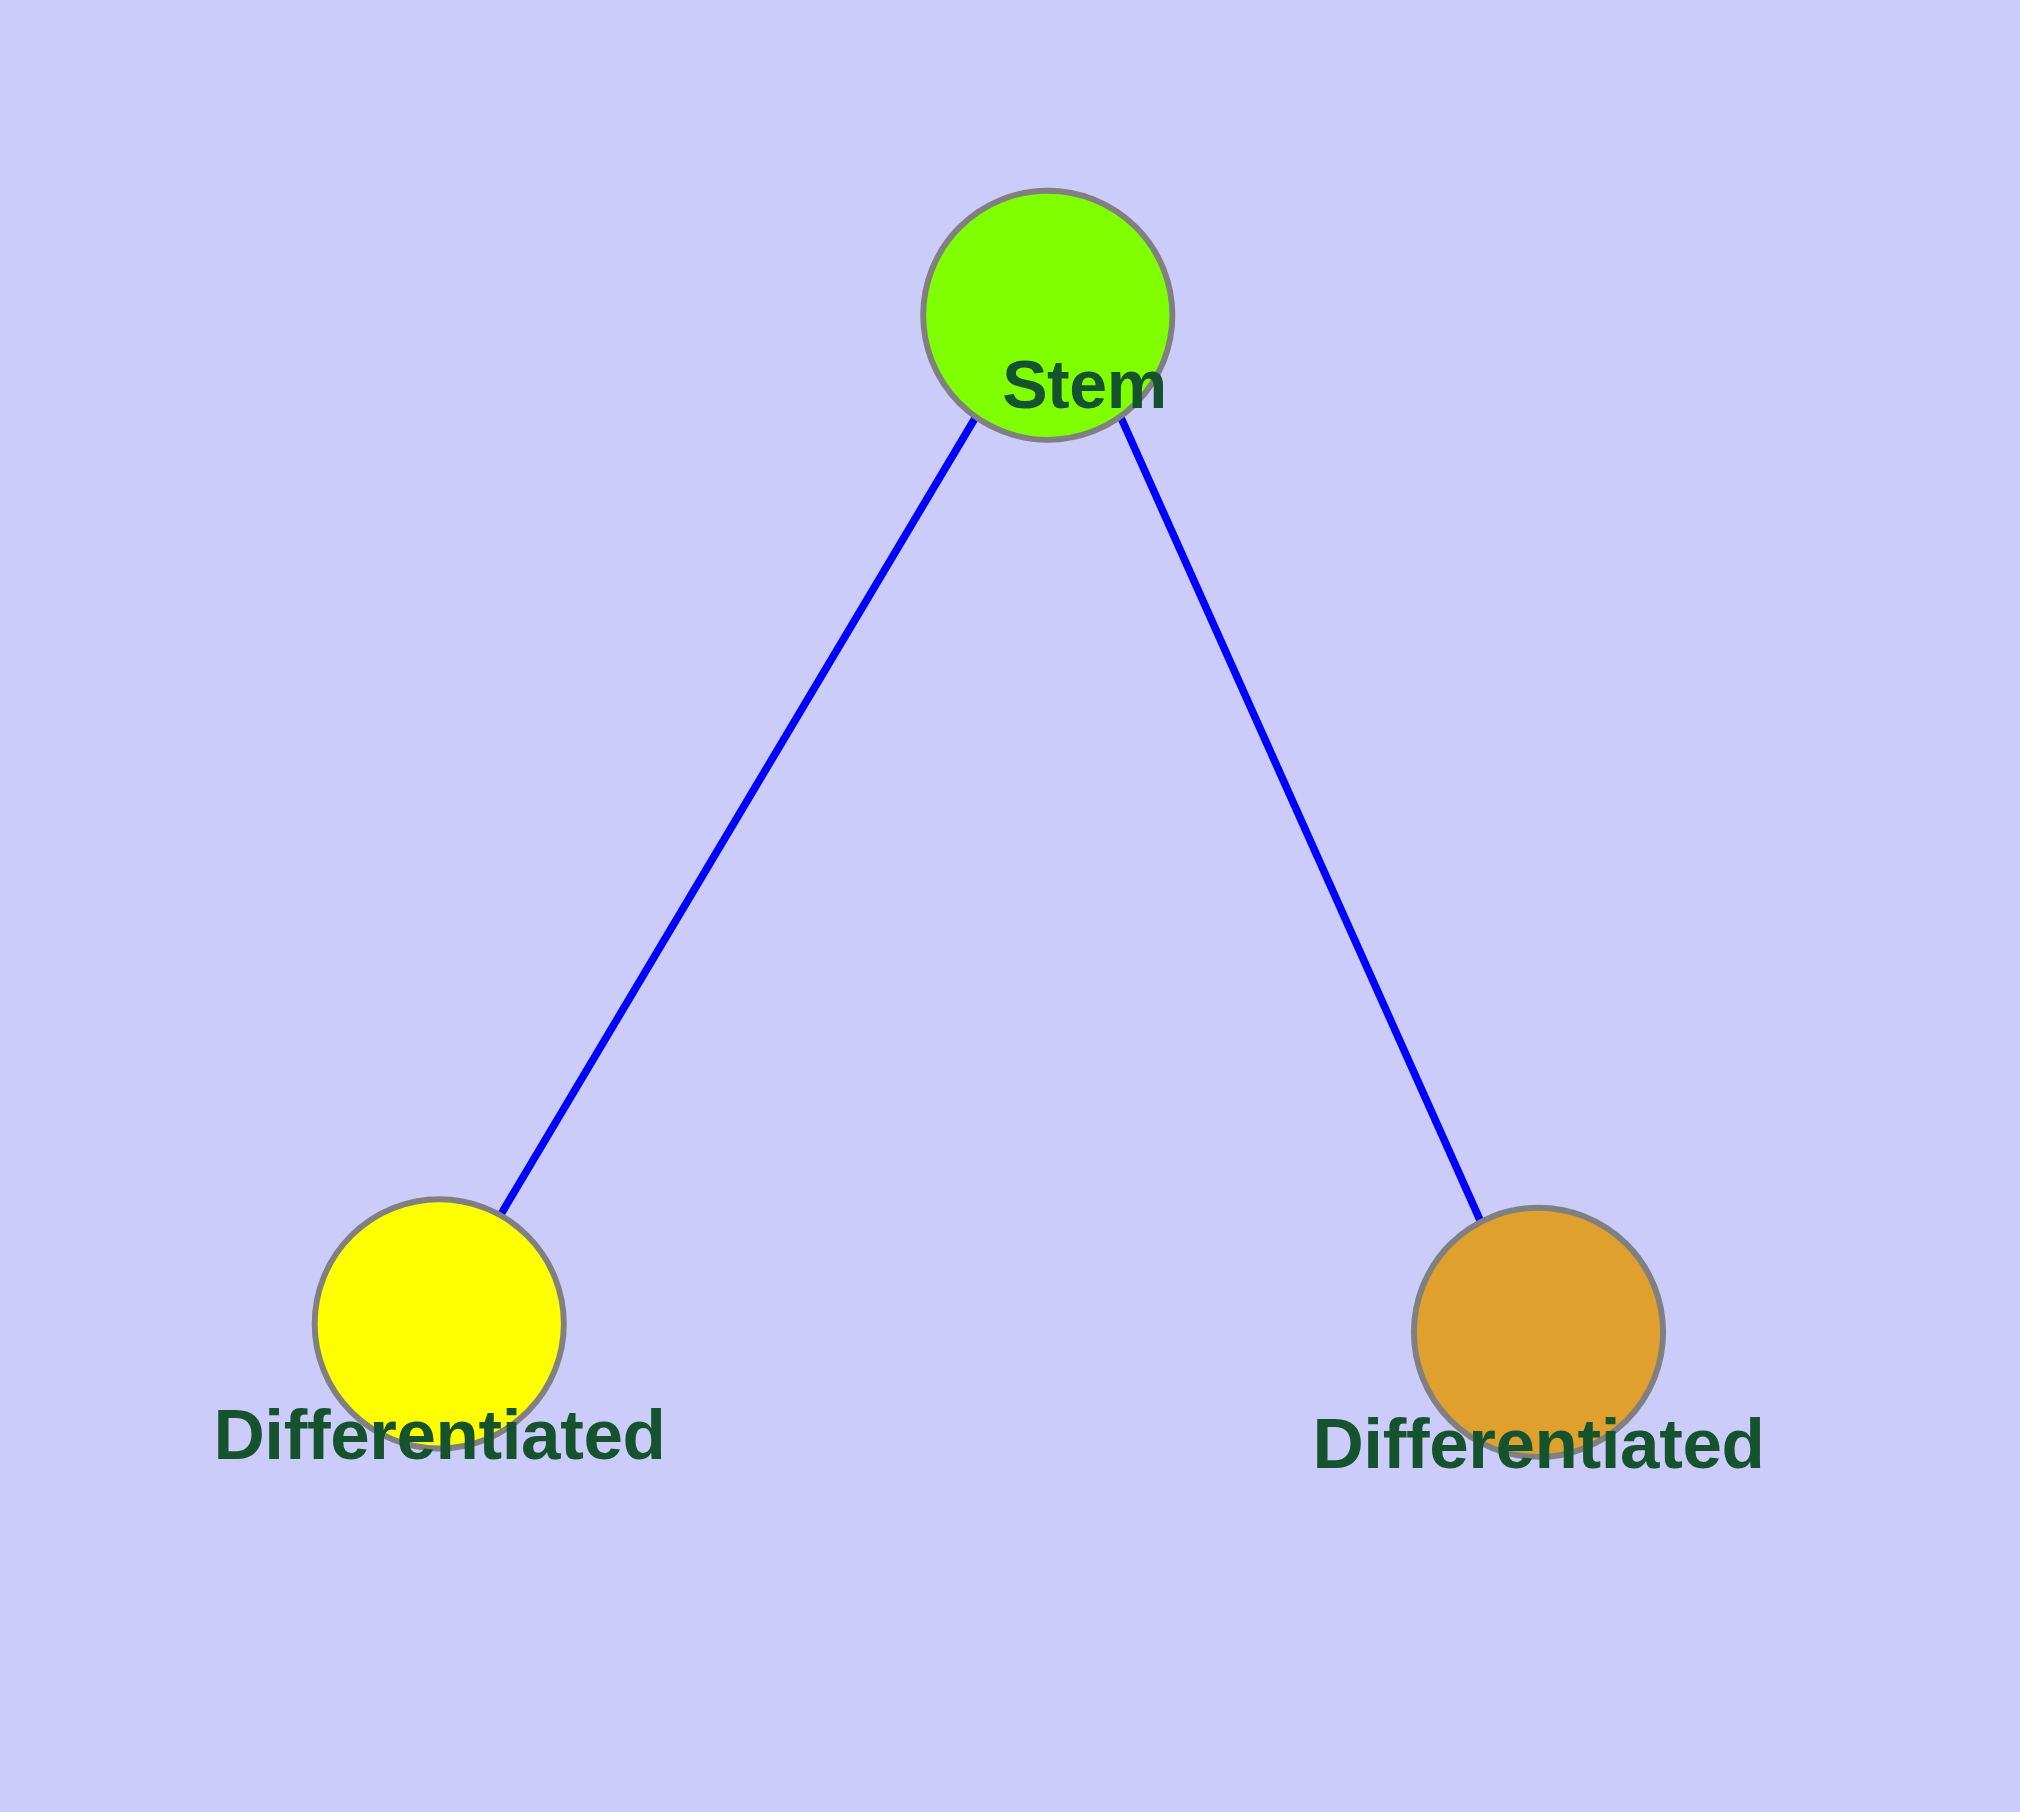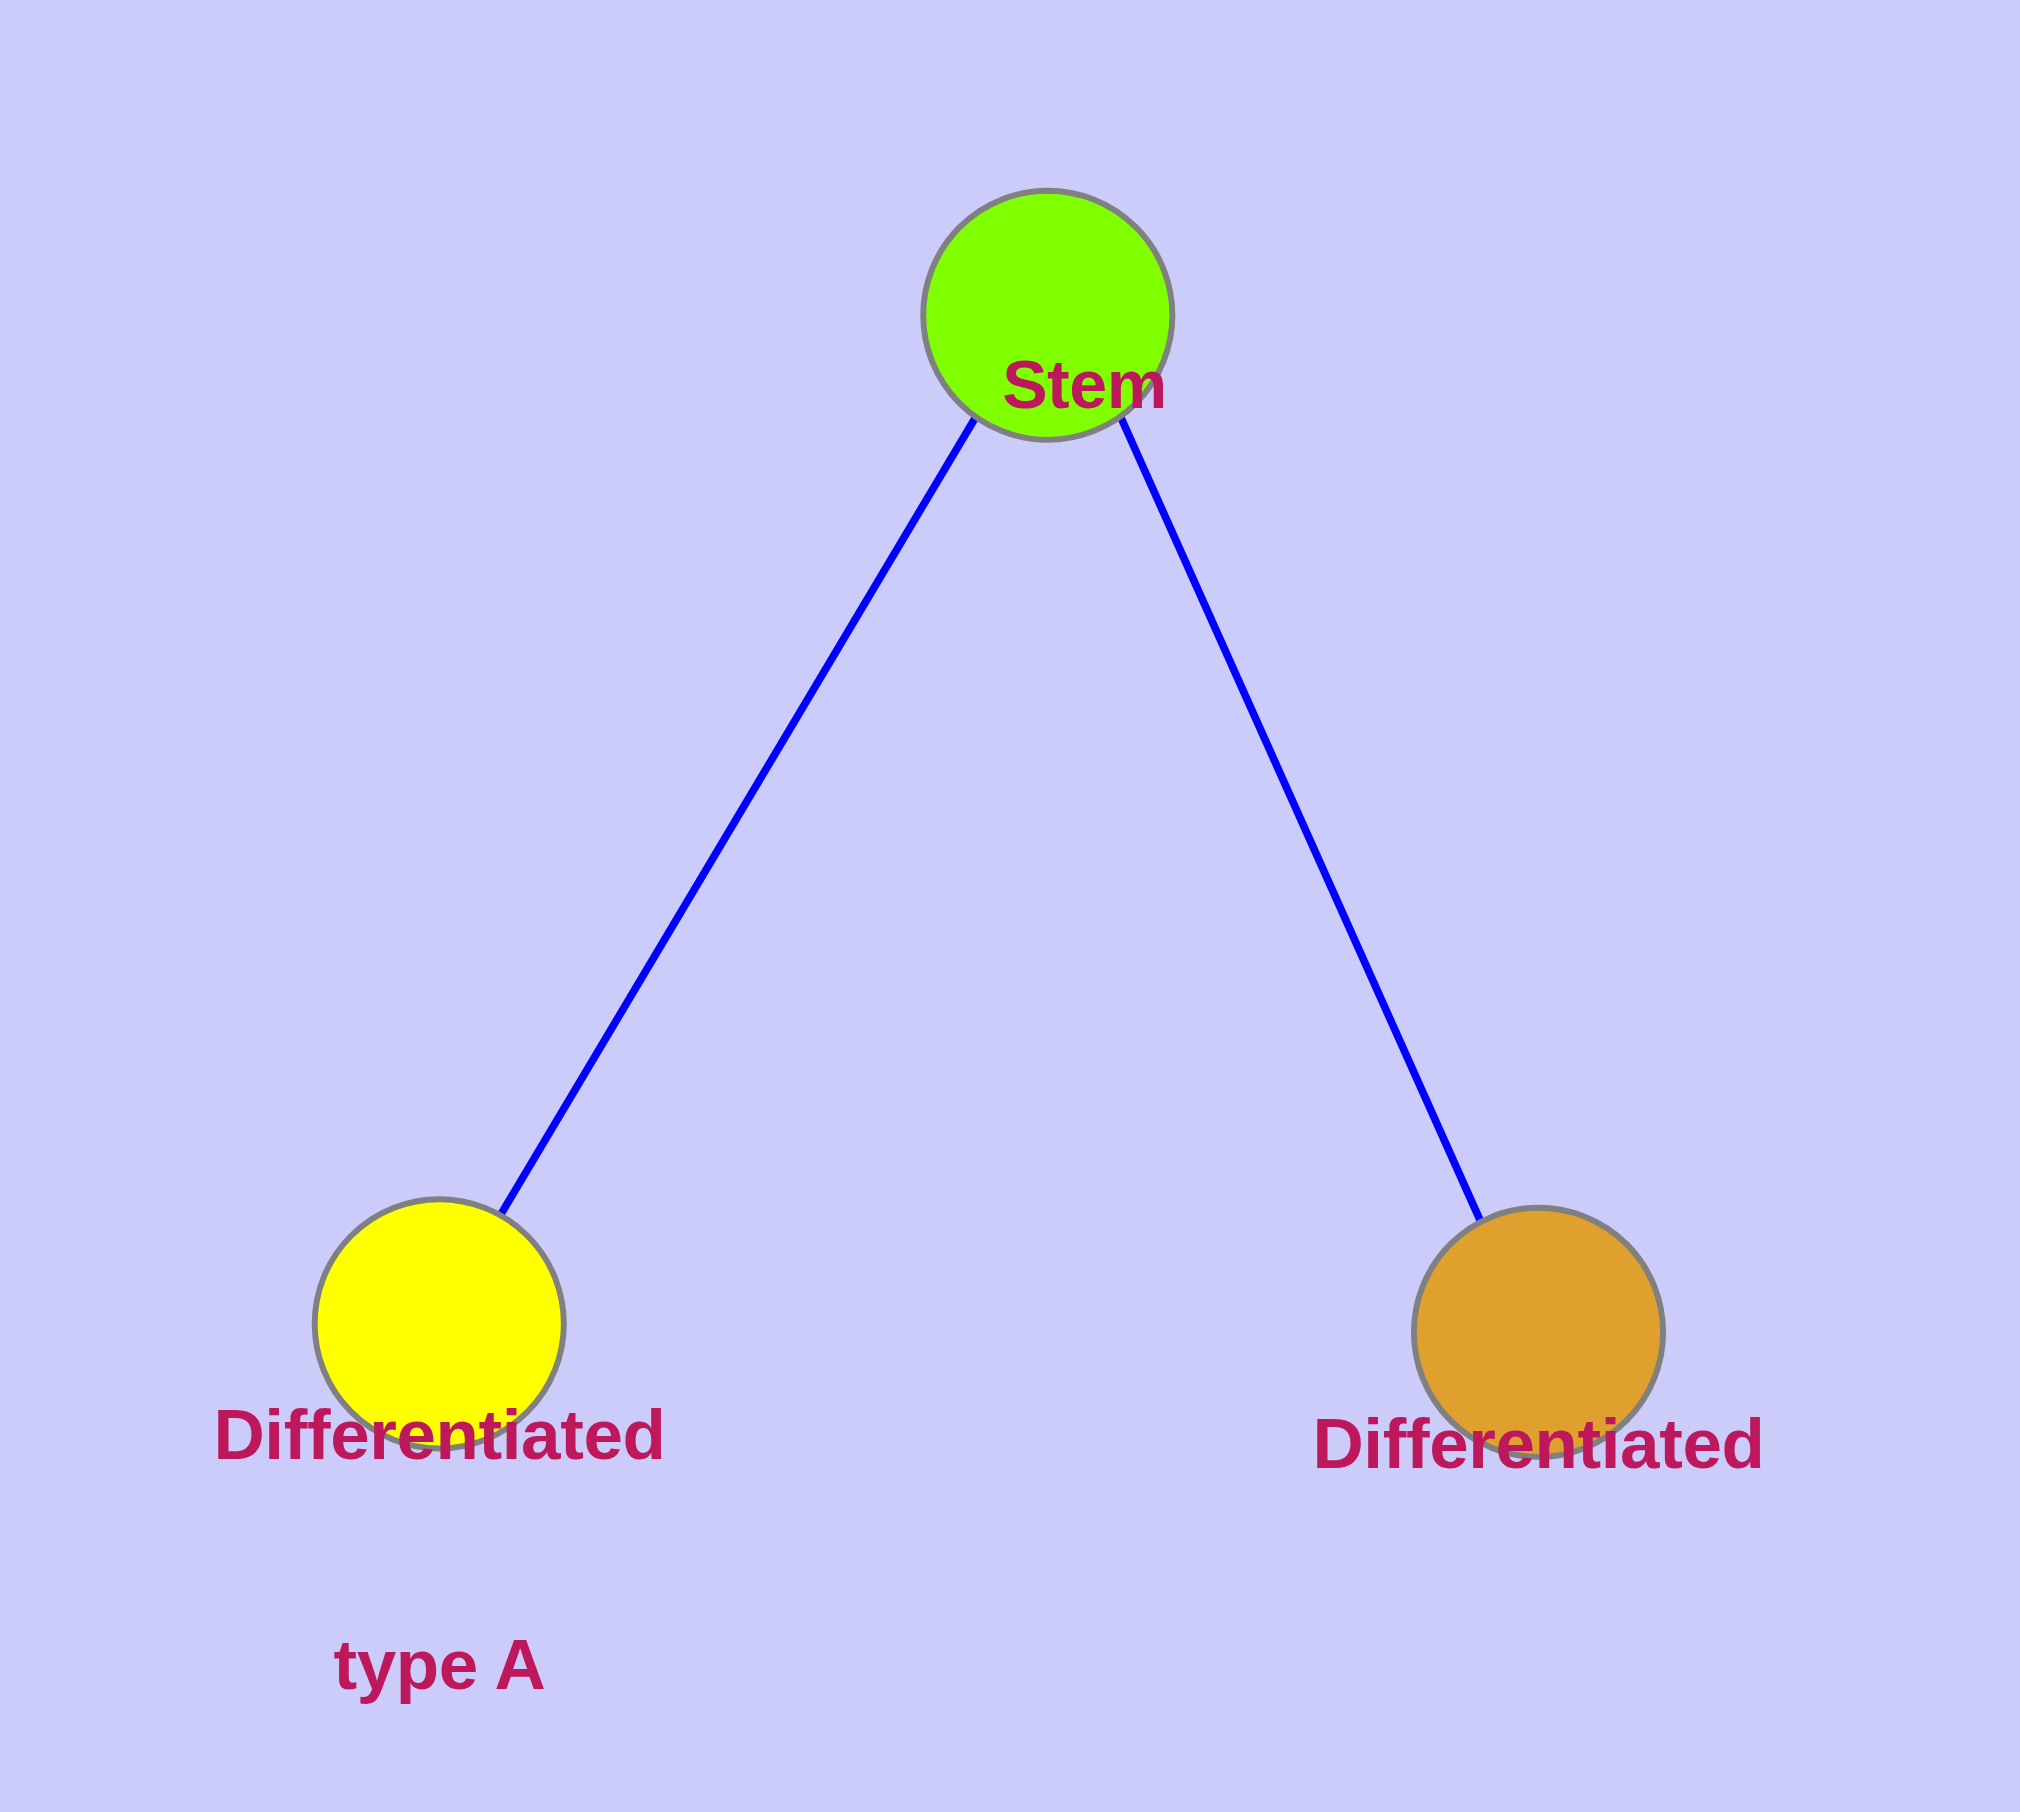--- a/index.html
+++ b/index.html
@@ -21,21 +21,21 @@
     position: absolute;
     left: 0;
     top: 0;
     width: 2021px;
     height: 1812px;
     display: block;
   }
   .node-label {
     position: absolute;
     text-align: center;
-    color: #be185d;
+    color: #14532d;
     font-family: "Liberation Sans", sans-serif;
     font-weight: bold;
     line-height: 1.08;
     white-space: pre;
     pointer-events: none;
     letter-spacing: -0.4px;
   }
   .label-stem {
     font-size: 68px;
     width: 509px;
@@ -71,21 +71,20 @@
       <circle cx="1815" cy="1572" r="147" fill="#dfa02e" stroke="#808080" stroke-width="7"></circle>
     </g>
   </svg>
 
   <div class="node-label label-stem">
     <span>Stem</span>
   </div>
 
   <div class="node-label label-a">
     <div>Differentiated</div>
-    <div>type A</div>
   </div>
 
   <div class="node-label label-b">
     <div>Differentiated</div>
   </div>
 
 </div>
 
 
 </body></html>

